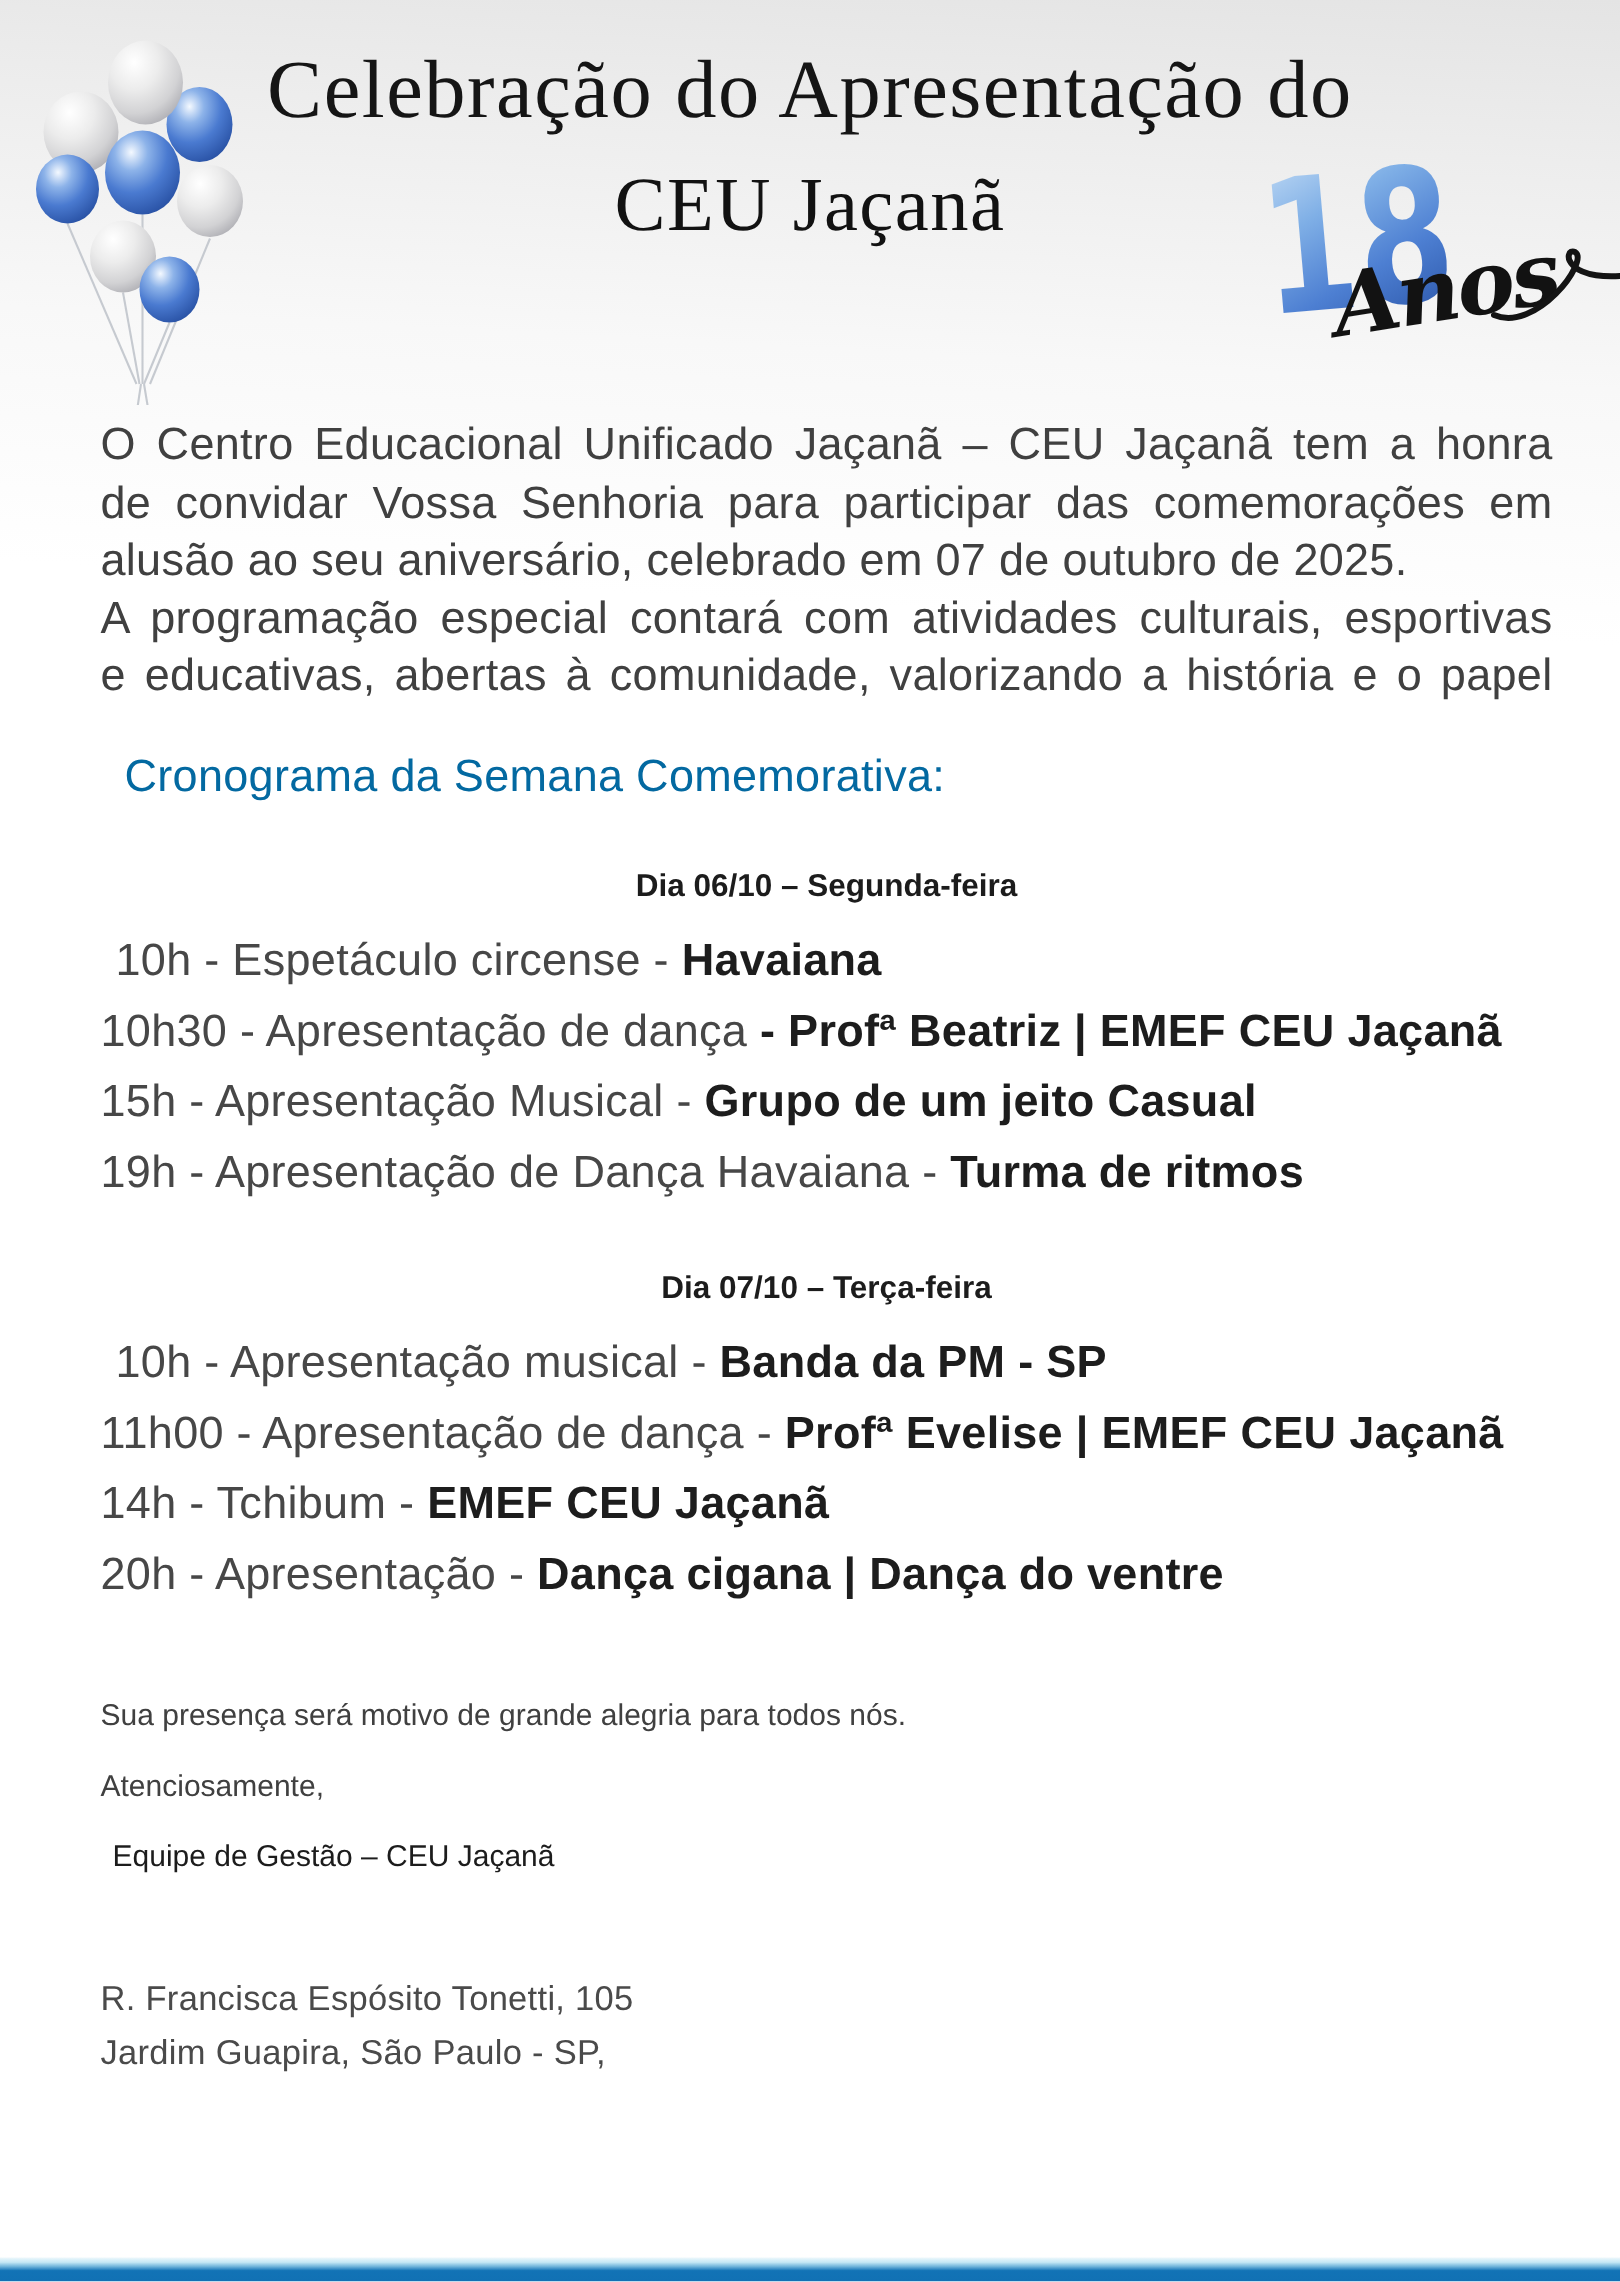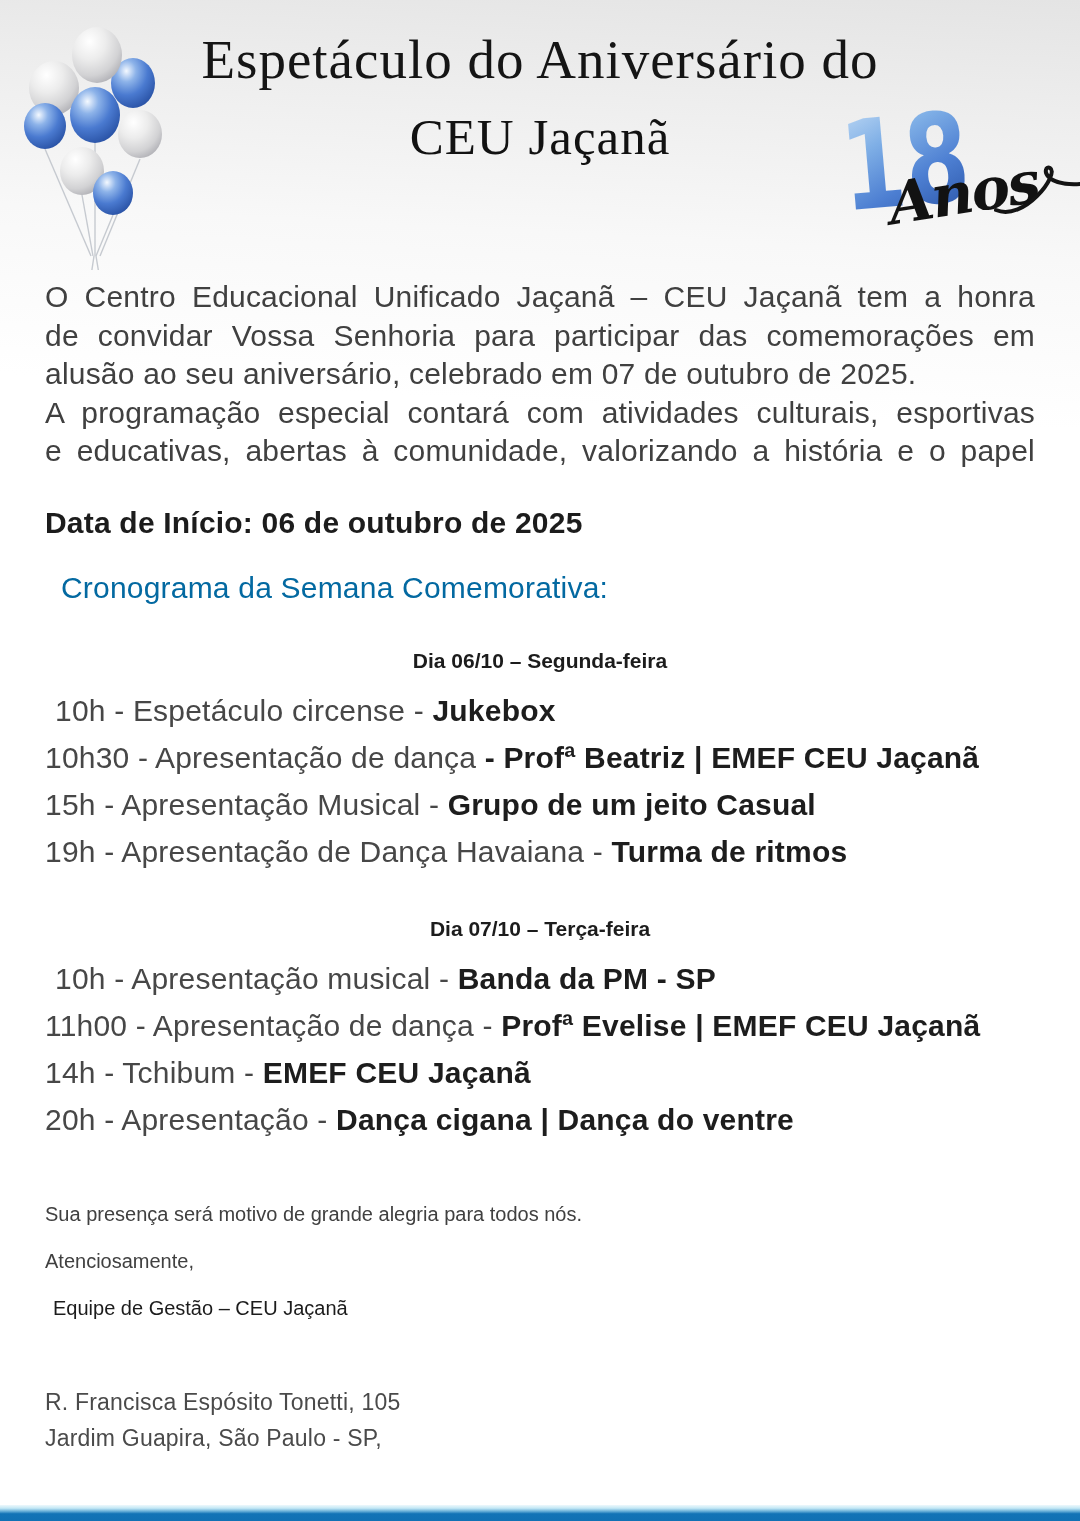--- a/index.html
+++ b/index.html
@@ -34,21 +34,21 @@
     background:linear-gradient(160deg,#bdd8f4 4%,#7fafe6 32%,#4d7fd2 62%,#2d58ab 92%);
     -webkit-background-clip:text;background-clip:text;color:transparent;
   }
   .badge-label{
     position:absolute;left:52px;top:58px;
     font-family:"DejaVu Serif", serif;font-style:italic;font-weight:bold;
     font-size:58px;line-height:1;color:#121212;
     transform:rotate(-9deg);letter-spacing:-2px;
   }
   .badge-flourish{position:absolute;left:158px;top:52px;}
-  .content{padding:0 45px;}
+  .content{padding:0 45px;margin-left:22px;}
   .intro{margin-top:8px;font-size:30px;letter-spacing:.2px;color:#404040;}
   .intro .line{line-height:38.5px;}
   .intro .line.j{text-align:justify;text-align-last:justify;}
   .date-heading{margin-top:34px;font-size:30px;line-height:36px;font-weight:bold;color:#1c1c1c;letter-spacing:.2px;}
   .schedule-heading{margin-top:28px;padding-left:16px;font-size:30px;line-height:38px;color:#0369a1;letter-spacing:.2px;}
   .day-heading{margin-top:34px;text-align:center;font-size:21px;line-height:40px;font-weight:bold;color:#1c1c1c;}
   .events{margin-top:6px;}
   .event{font-size:30px;line-height:47px;color:#474747;letter-spacing:.2px;}
   .event.indent{padding-left:10px;}
   .event strong{color:#1d1d1d;font-weight:bold;}
@@ -92,21 +92,21 @@
     <ellipse cx="125" cy="63" rx="22" ry="25" fill="url(#gBlue)"></ellipse>
     <ellipse cx="89" cy="35" rx="25" ry="28" fill="url(#gSilver)"></ellipse>
     <ellipse cx="46" cy="68" rx="25" ry="27" fill="url(#gSilver)"></ellipse>
     <ellipse cx="132" cy="114" rx="22" ry="24" fill="url(#gSilver)"></ellipse>
     <ellipse cx="87" cy="95" rx="25" ry="28" fill="url(#gBlue)"></ellipse>
     <ellipse cx="37" cy="106" rx="21" ry="23" fill="url(#gBlue)"></ellipse>
     <ellipse cx="74" cy="151" rx="22" ry="24" fill="url(#gSilver)"></ellipse>
     <ellipse cx="105" cy="173" rx="20" ry="22" fill="url(#gBlue)"></ellipse>
   </svg>
 
-  <div class="title-line1">Espetáculo do Aniversário do</div>
+  <div class="title-line1">Celebração do Apresentação do</div>
   <div class="title-line2">CEU Jaçanã</div>
 
   <div class="badge">
     <div class="badge-number">18</div>
     <div class="badge-label">Anos</div>
     <svg class="badge-flourish" width="110" height="70" viewBox="0 0 110 70" aria-hidden="true">
       <path d="M2 52 C 30 64, 66 16, 56 10 C 48 6, 46 34, 102 24" stroke="#141414" stroke-width="4" fill="none" stroke-linecap="round"></path>
     </svg>
   </div>
 </div>
@@ -114,27 +114,26 @@
 <div class="content">
 
   <div class="intro">
     <div class="line j">O Centro Educacional Unificado Jaçanã – CEU Jaçanã tem a honra</div>
     <div class="line j">de convidar Vossa Senhoria para participar das comemorações em</div>
     <div class="line">alusão ao seu aniversário, celebrado em 07 de outubro de 2025.</div>
     <div class="line j">A programação especial contará com atividades culturais, esportivas</div>
     <div class="line j">e educativas, abertas à comunidade, valorizando a história e o papel</div>
   </div>
 
-  <div class="date-heading">Data de Início: 06 de outubro de 2025</div>
 
   <div class="schedule-heading">Cronograma da Semana Comemorativa:</div>
 
   <div class="day-heading">Dia 06/10 – Segunda-feira</div>
   <div class="events">
-    <div class="event indent"><span>10h - Espetáculo circense - </span><strong>Jukebox</strong></div>
+    <div class="event indent"><span>10h - Espetáculo circense - </span><strong>Havaiana</strong></div>
     <div class="event"><span>10h30 - Apresentação de dança </span><strong>- Profª Beatriz | EMEF CEU Jaçanã</strong></div>
     <div class="event"><span>15h - Apresentação Musical - </span><strong>Grupo de um jeito Casual</strong></div>
     <div class="event"><span>19h - Apresentação de Dança Havaiana - </span><strong>Turma de ritmos</strong></div>
   </div>
 
   <div class="day-heading">Dia 07/10 – Terça-feira</div>
   <div class="events">
     <div class="event indent"><span>10h - Apresentação musical - </span><strong>Banda da PM - SP</strong></div>
     <div class="event"><span>11h00 - Apresentação de dança - </span><strong>Profª Evelise | EMEF CEU Jaçanã</strong></div>
     <div class="event"><span>14h - Tchibum - </span><strong>EMEF CEU Jaçanã</strong></div>

